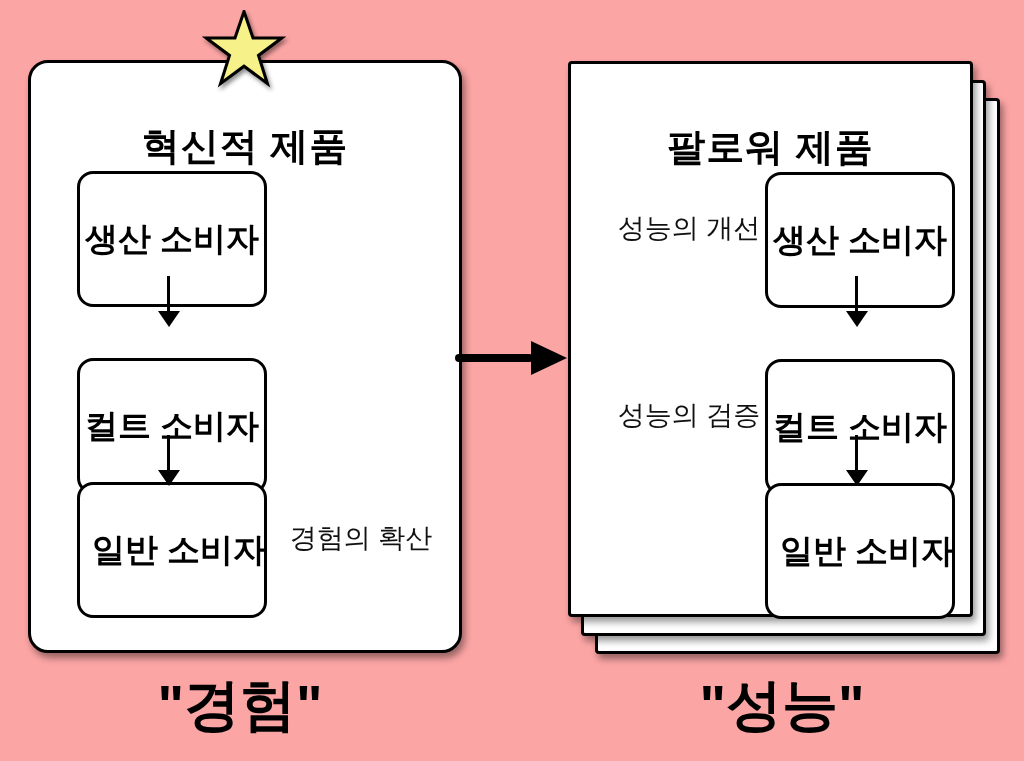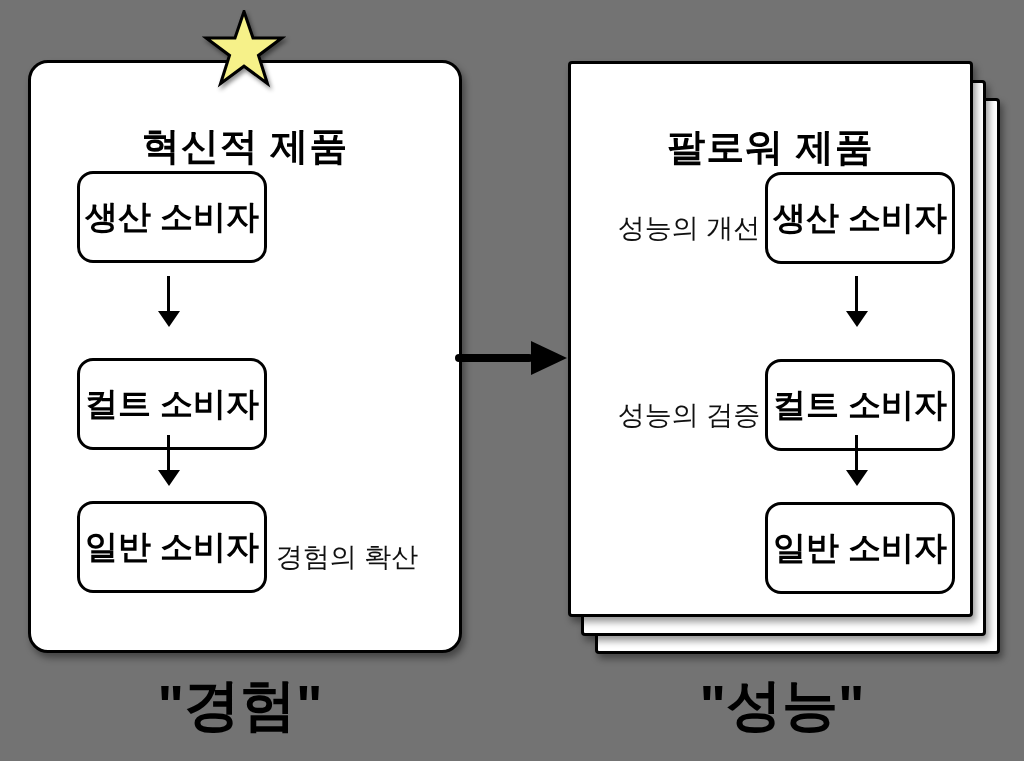--- a/index.html
+++ b/index.html
@@ -1,43 +1,43 @@
 <!DOCTYPE html>
 <html><head>
 <meta charset="utf-8">
 <style>
   html,body{margin:0;padding:0;background:#ffffff;}
-  .stage{position:relative;width:1024px;height:761px;background:#737373;overflow:hidden;
+  .stage{position:relative;width:1024px;height:761px;background:#fca5a5;overflow:hidden;
          font-family:"Liberation Sans","DejaVu Sans",sans-serif;color:#000;}
 
   
   .panel{position:absolute;background:#fff;border:3px solid #000;border-radius:20px;
          box-shadow:3px 5px 7px rgba(0,0,0,0.40);box-sizing:border-box;}
   .panel-left{left:28px;top:60px;width:434px;height:593px;z-index:3;}
   .page{position:absolute;width:405px;height:556px;background:#fff;border:3px solid #000;
         border-radius:4px;box-sizing:border-box;box-shadow:3px 5px 7px rgba(0,0,0,0.40);}
   .page-back{left:595px;top:98px;z-index:1;}
   .page-mid{left:581px;top:80px;z-index:2;}
   .page-front{left:568px;top:61px;z-index:3;}
 
   .panel-title{position:absolute;top:26px;left:0;width:100%;text-align:center;
                font-size:38px;font-weight:bold;letter-spacing:1px;}
 
   
-  .cbox{position:absolute;width:190px;height:92px;background:#fff;border:3px solid #000;
+  .cbox{position:absolute;width:190px;height:136px;background:#fff;border:3px solid #000;
         border-radius:16px;box-sizing:border-box;display:flex;align-items:center;
         justify-content:center;}
   .cbox span{font-size:33px;font-weight:bold;white-space:nowrap;}
   .side-label{position:absolute;height:112px;display:flex;align-items:center;
               justify-content:center;font-size:27px;white-space:nowrap;color:#111;}
 
   
   .lp-box{left:46px;}
   .lp-label{left:240px;width:152px;}
-  .row-0{top:108px;} .row-1{top:267px;margin-top:28px;} .row-2{top:438px;}
+  .row-0{top:108px;} .row-1{top:267px;margin-top:28px;} .row-2{top:419px;padding-left:14px;}
 
   
   .rp-box{left:194px;}
   .rp-label{left:48px;width:140px;}
 
   
   .star{position:absolute;left:202px;top:10px;z-index:4;
         filter:drop-shadow(2px 3px 2px rgba(0,0,0,0.45));}
 
   

